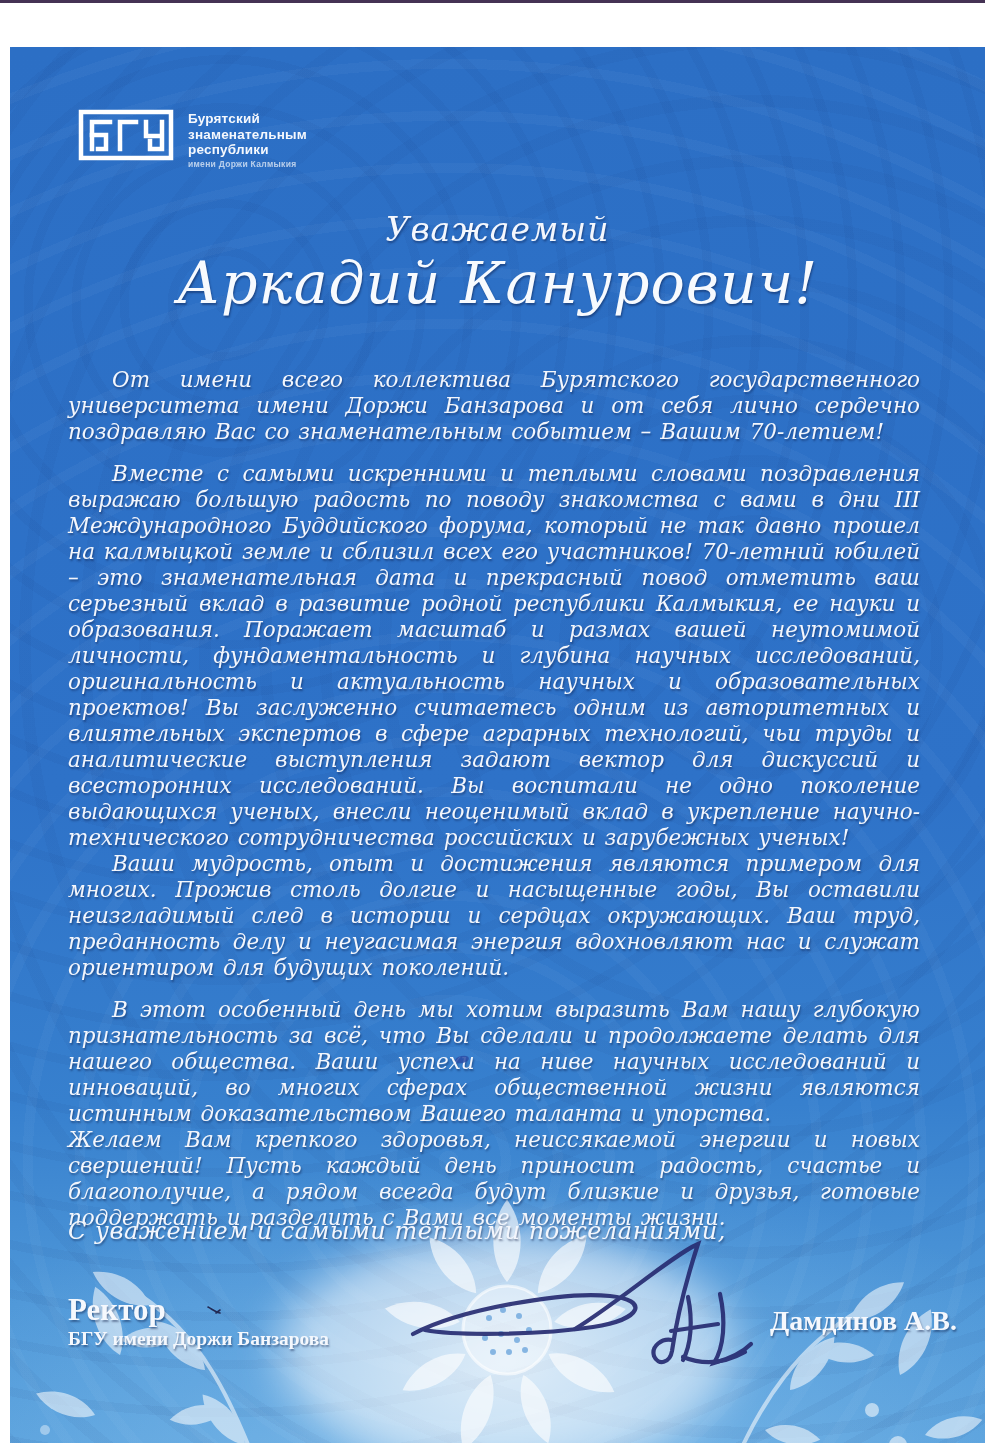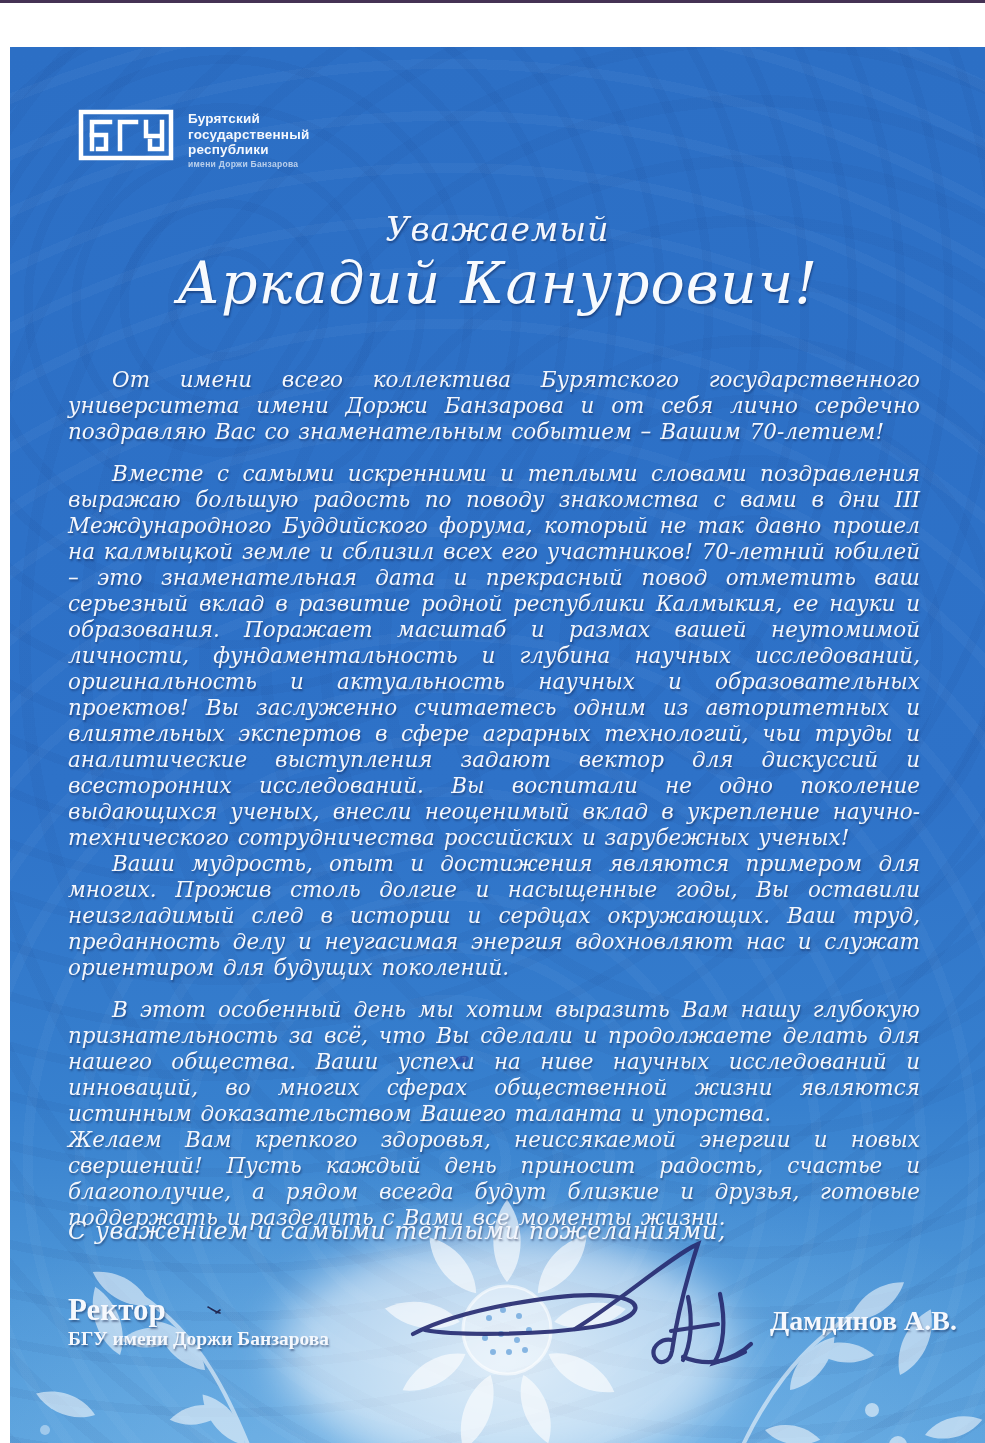--- a/index.html
+++ b/index.html
@@ -167,23 +167,23 @@
         <path d="M14,40 V13 H32"></path>
         <path d="M14,26 H28 V40 H20"></path>
         <path d="M42,40 V13 H58"></path>
         <path d="M68,13 V27 H82"></path>
         <path d="M84,13 V40 H72 V32"></path>
       </g>
     </svg>
     <span class="sr">БГУ</span>
     <div class="logo-text">
       <div class="l">Бурятский</div>
-      <div class="l">государственный</div>
+      <div class="l">знаменательным</div>
       <div class="l">республики</div>
-      <div class="sub">имени Доржи Банзарова</div>
+      <div class="sub">имени Доржи Калмыкия</div>
     </div>
   </div>
 
   <div class="salutation shadowed">Уважаемый</div>
   <div class="addressee shadowed">Аркадий Канурович!</div>
 
   <div class="letter-body shadowed">
     <p class="gap-after"><span>От имени всего коллектива Бурятского государственного университета имени Доржи Банзарова и от себя лично сердечно поздравляю Вас со знаменательным событием – </span><span class="bold">Вашим 70-летием!</span></p>
     <p>Вместе с самыми искренними и теплыми словами поздравления выражаю большую радость по поводу знакомства с вами в дни III Международного Буддийского форума, который не так давно прошел на калмыцкой земле и сблизил всех его участников! 70-летний юбилей – это знаменательная дата и прекрасный повод отметить ваш серьезный вклад в развитие родной республики Калмыкия, ее науки и образования. Поражает масштаб и размах вашей неутомимой личности, фундаментальность и глубина научных исследований, оригинальность и актуальность научных и образовательных проектов! Вы заслуженно считаетесь одним из авторитетных и влиятельных экспертов в сфере аграрных технологий, чьи труды и аналитические выступления задают вектор для дискуссий и всесторонних исследований. Вы воспитали не одно поколение выдающихся ученых, внесли неоценимый вклад в укрепление научно-технического сотрудничества российских и зарубежных ученых!</p>
     <p class="gap-after">Ваши мудрость, опыт и достижения являются примером для многих. Прожив столь долгие и насыщенные годы, Вы оставили неизгладимый след в истории и сердцах окружающих. Ваш труд, преданность делу и неугасимая энергия вдохновляют нас и служат ориентиром для будущих поколений.</p>

